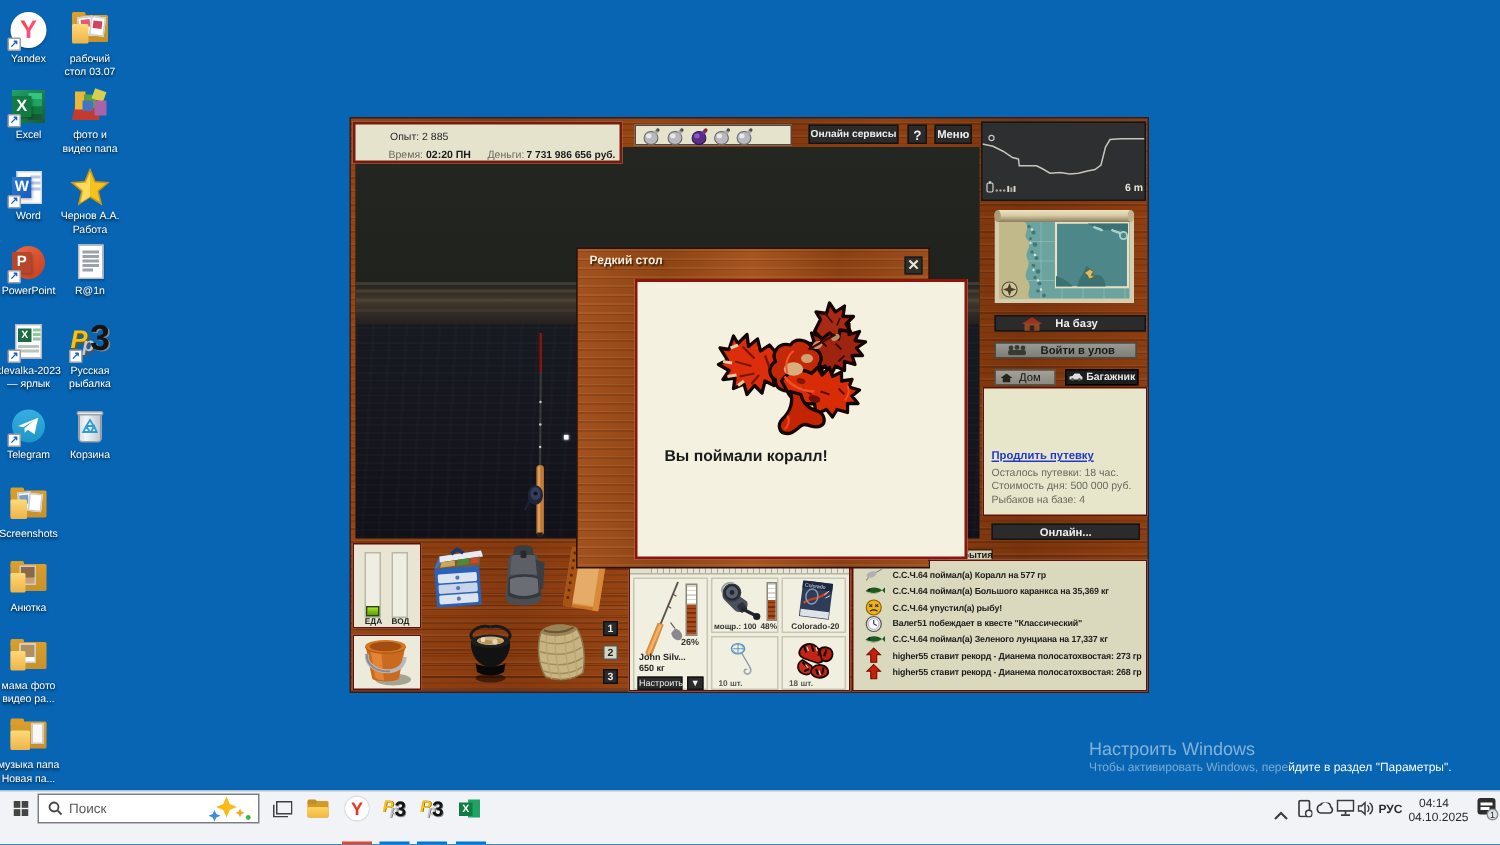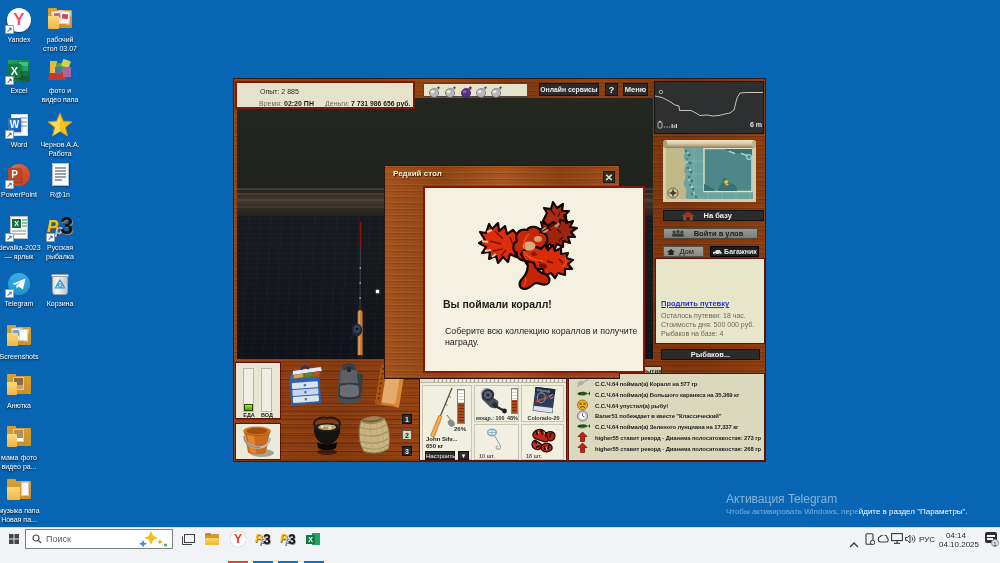--- a/index.html
+++ b/index.html
@@ -406,21 +406,21 @@
           <path d="M1 5 L1 3 L3 2.6 L4.4 1 L7.6 1 L8.8 2.6 L9.6 3.2 L9.6 5 Z" fill="#ddd"></path>
           <circle cx="3" cy="5" r="1" fill="#555"></circle>
           <circle cx="7.6" cy="5" r="1" fill="#555"></circle>
         </svg> Багажник</div>
 
     <div class="abs" style="left:421px;top:179px;width:110px;height:86px;background:#e7e6cb;border:1px solid #5f1008;">
       <div class="abs" style="left:5px;top:40px;font-size:7.5px;font-weight:bold;color:#2238cc;text-decoration:underline;">Продлить путевку</div>
       <div class="abs" style="left:5px;top:52px;font-size:7px;line-height:9px;color:#6a6a5e;">Осталось путевки: 18 час.<br>Стоимость дня: 500 000 руб.<br>Рыбаков на базе: 4</div>
     </div>
 
-    <div class="abs btn" style="left:427px;top:270px;width:99px;height:10.5px;font-size:7.5px;font-weight:bold;line-height:9.5px;">Рыбаков...</div>
+    <div class="abs btn" style="left:427px;top:270px;width:99px;height:10.5px;font-size:7.5px;font-weight:bold;line-height:9.5px;">Онлайн...</div>
   </div>
   <div id="inventory">
 
     <div class="abs" style="left:3px;top:285px;width:416px;height:96px;background:repeating-linear-gradient(0deg, rgba(40,12,2,.25) 0 1px, rgba(0,0,0,0) 1px 8px);"></div>
 
     <div class="abs" style="left:1px;top:283px;width:46px;height:57px;background:#e8e6d2;border:1px solid #60100a;">
       <div class="abs" style="left:7px;top:5px;width:11px;height:44px;background:#eeeee2;border:1px solid #b8b8a8;"></div>
       <div class="abs" style="left:25px;top:5px;width:11px;height:44px;background:#eeeee2;border:1px solid #b8b8a8;"></div>
       <div class="abs" style="left:8px;top:41px;width:9px;height:7px;background:linear-gradient(#a8e81e,#5a9a08);border:1px solid #2a4a04;"></div>
       <div class="abs" style="left:4px;top:49px;width:18px;text-align:center;font-size:5.5px;font-weight:bold;color:#222;">ЕДА</div>
@@ -699,26 +699,25 @@
         <path d="M58 60 L64 64 M70 62 L76 64 M82 60 L86 64" stroke="#5c0e02" stroke-width="1.4"></path>
         <ellipse cx="66" cy="67" rx="4" ry="2.5" fill="#6e1002" transform="rotate(15 66 67)"></ellipse>
         <ellipse cx="57" cy="55" rx="3" ry="2" fill="#8a1604" transform="rotate(20 57 55)"></ellipse>
 
         <path d="M46 52 C50 58 58 62 66 62" fill="none" stroke="#f25020" stroke-width="1.6"></path>
         <path d="M48 78 C50 82 48 86 46 87" fill="none" stroke="#ee4818" stroke-width="1.4"></path>
         <path d="M52 35 C48 38 46 44 48 50" fill="none" stroke="#f05828" stroke-width="1.4"></path>
         <path d="M88 58 C90 62 88 66 86 68" fill="none" stroke="#f05020" stroke-width="1.2"></path>
       </svg>
       <div class="abs" style="left:18px;top:110px;font-size:10.5px;font-weight:bold;color:#1a1a1a;">Вы поймали коралл!</div>
-      <div class="abs" style="left:20px;top:138px;font-size:8.8px;line-height:11px;color:#222;">Соберите всю коллекцию кораллов и получите<br>награду.</div>
     </div>
   </div>
 </div>
 
-<div class="abs" style="left:726px; top:492px; font-size:12px; color:rgba(210,228,240,.6);">Активация Telegram</div>
+<div class="abs" style="left:726px; top:492px; font-size:12px; color:rgba(210,228,240,.6);">Настроить Windows</div>
 <div class="abs" style="left:726px; top:507px; font-size:8px; color:rgba(210,228,240,.55);">Чтобы активировать Windows, пере<span style="color:rgba(255,255,255,.97);">йдите в раздел "Параметры".</span></div>
 
 <div id="taskbar">
 
   <svg class="abs" style="left:9px;top:6px;" width="10" height="10" viewBox="0 0 11 11">
       <rect x="0" y="0" width="5" height="5" fill="#444"></rect>
       <rect x="6" y="0" width="5" height="5" fill="#444"></rect>
       <rect x="0" y="6" width="5" height="5" fill="#444"></rect>
       <rect x="6" y="6" width="5" height="5" fill="#444"></rect>
     </svg>
@@ -784,20 +783,20 @@
     </svg>
   <svg class="abs" style="left:891px;top:5px;" width="12" height="11" viewBox="0 0 12 11">
       <rect x="0.6" y="0.6" width="10.8" height="7" fill="none" stroke="#3a3a3a" stroke-width="1.1"></rect>
       <line x1="3" y1="10.4" x2="9" y2="10.4" stroke="#3a3a3a" stroke-width="1.1"></line>
       <line x1="6" y1="7.6" x2="6" y2="10" stroke="#3a3a3a" stroke-width="1.1"></line>
     </svg>
   <svg class="abs" style="left:905px;top:6px;" width="11" height="10" viewBox="0 0 11 10">
       <path d="M0.6 3.4 L2.6 3.4 L5 1.2 L5 8.8 L2.6 6.6 L0.6 6.6 Z" fill="none" stroke="#3a3a3a" stroke-width="1"></path>
       <path d="M6.6 2.8 A2.8 2.8 0 0 1 6.6 7.2 M8 1.2 A4.6 4.6 0 0 1 8 8.8" fill="none" stroke="#3a3a3a" stroke-width="0.9"></path>
     </svg>
-  <div class="abs" style="left:919px;top:7px;font-size:8px;font-weight:normal;color:#2a2a2a;">РУС</div>
+  <div class="abs" style="left:919px;top:7px;font-size:8px;font-weight:bold;color:#2a2a2a;">РУС</div>
   <div class="abs" style="left:936px;top:3px;width:40px;text-align:center;font-size:8px;color:#2a2a2a;">04:14</div>
   <div class="abs" style="left:933px;top:12px;width:46px;text-align:right;font-size:8px;color:#2a2a2a;">04.10.2025</div>
   <div class="abs" style="left:985px;top:4px;width:12px;height:11px;background:#2d2d2d;border-radius:2px;"></div>
   <div class="abs" style="left:987px;top:7px;width:8px;height:1.5px;background:#fff;"></div>
   <div class="abs" style="left:987px;top:10px;width:6px;height:1.5px;background:#fff;"></div>
   <div class="abs" style="left:991px;top:11px;width:8px;height:8px;border-radius:50%;background:#e2e6ea;border:1px solid #8a8f96;font-size:6px;line-height:8px;text-align:center;color:#222;">1</div>
 </div>
 
 </body></html>

